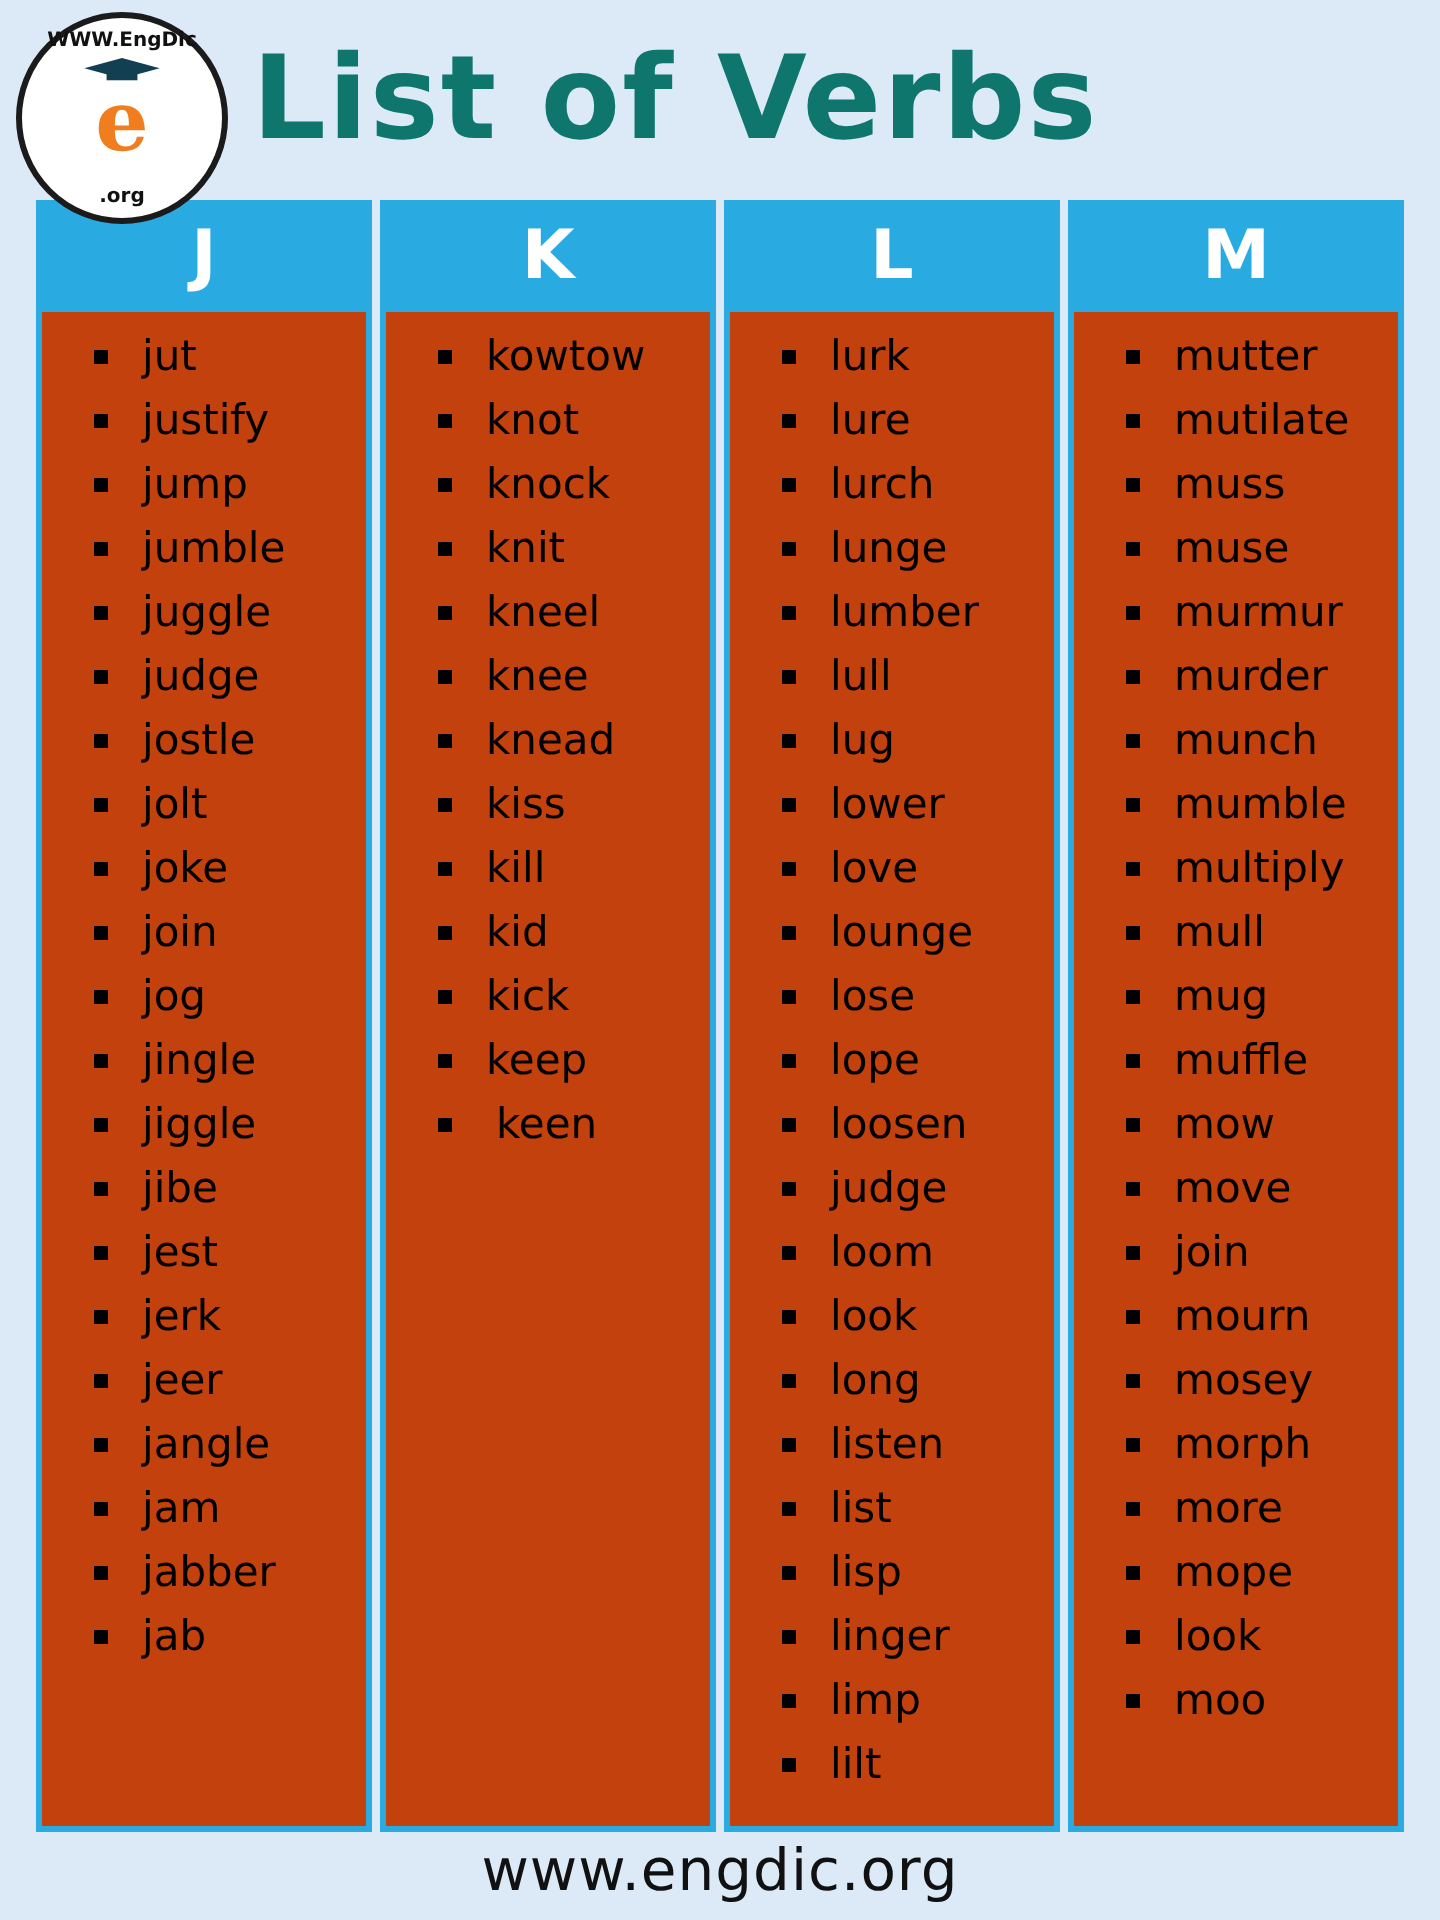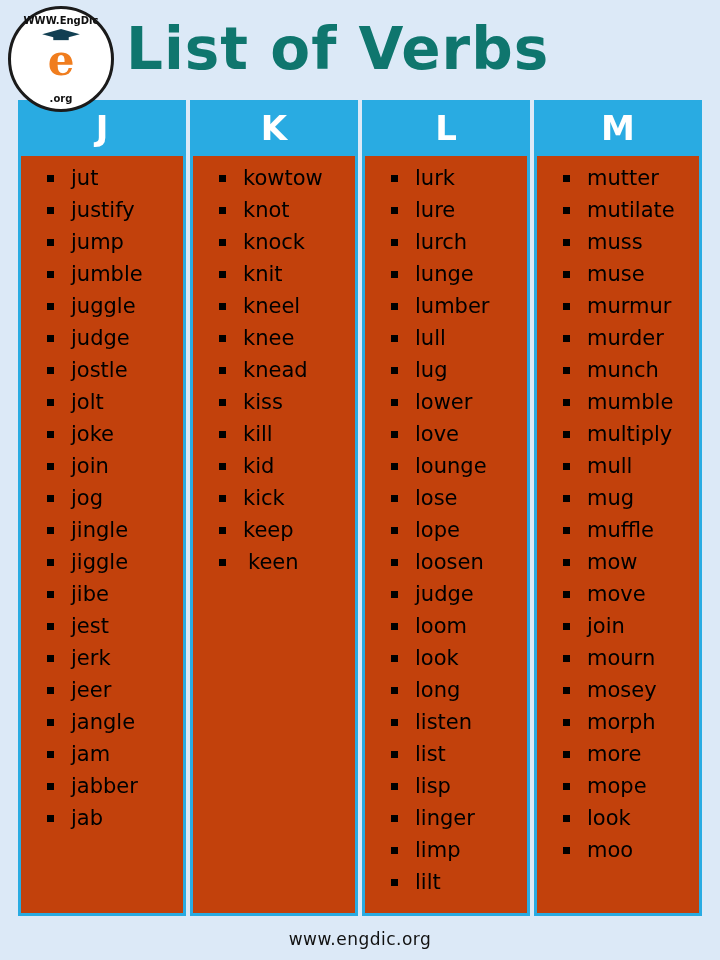--- a/index.html
+++ b/index.html
@@ -141,23 +141,22 @@
   }
   .col-k ul.words li:last-child { padding-left: 29px; }
   
   .footer {
     position: absolute;
     left: 0;
     right: 0;
     bottom: 0;
     height: 42px;
     display: flex;
-    align-items: center;
     justify-content: center;
-    font-size: 17px;
+    font-size: 29px;
     color: #111;
     letter-spacing: 0.5px;
   }
 </style>
 </head>
 <body>
 
 <div class="page">
 
   <div class="header">

